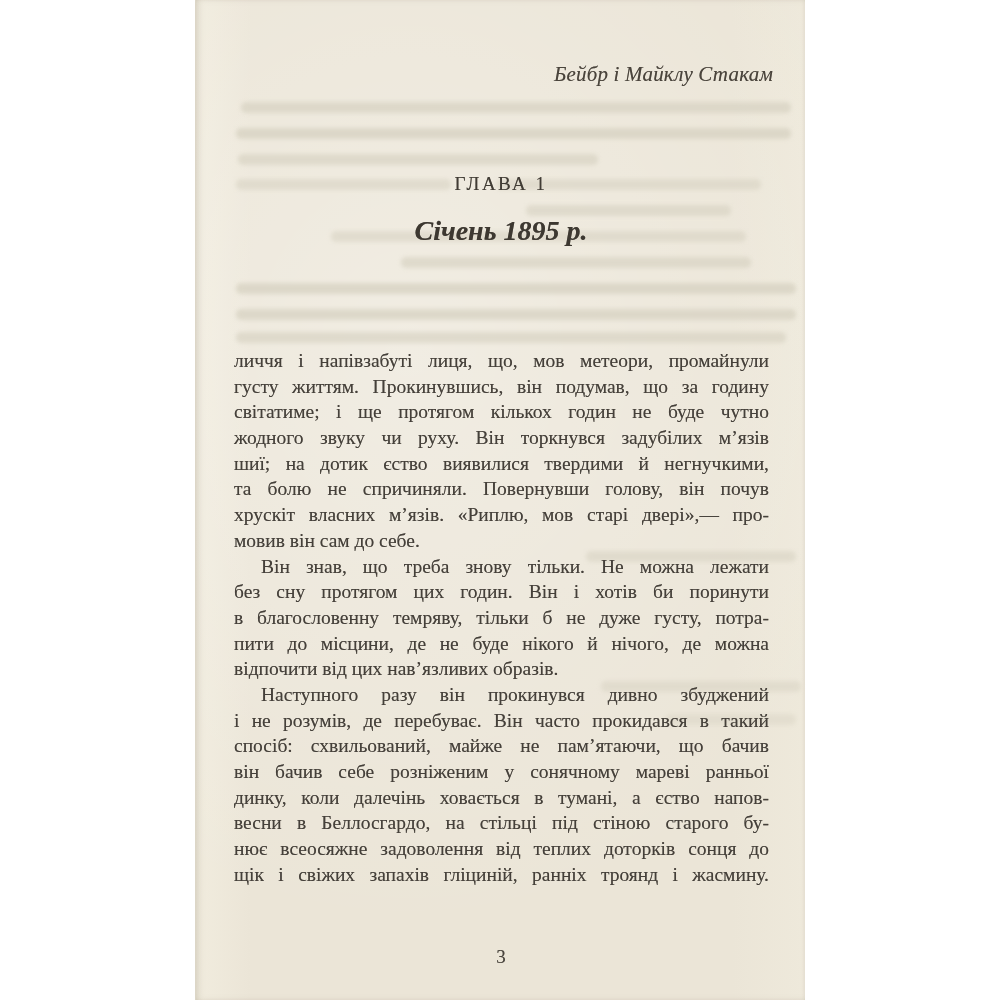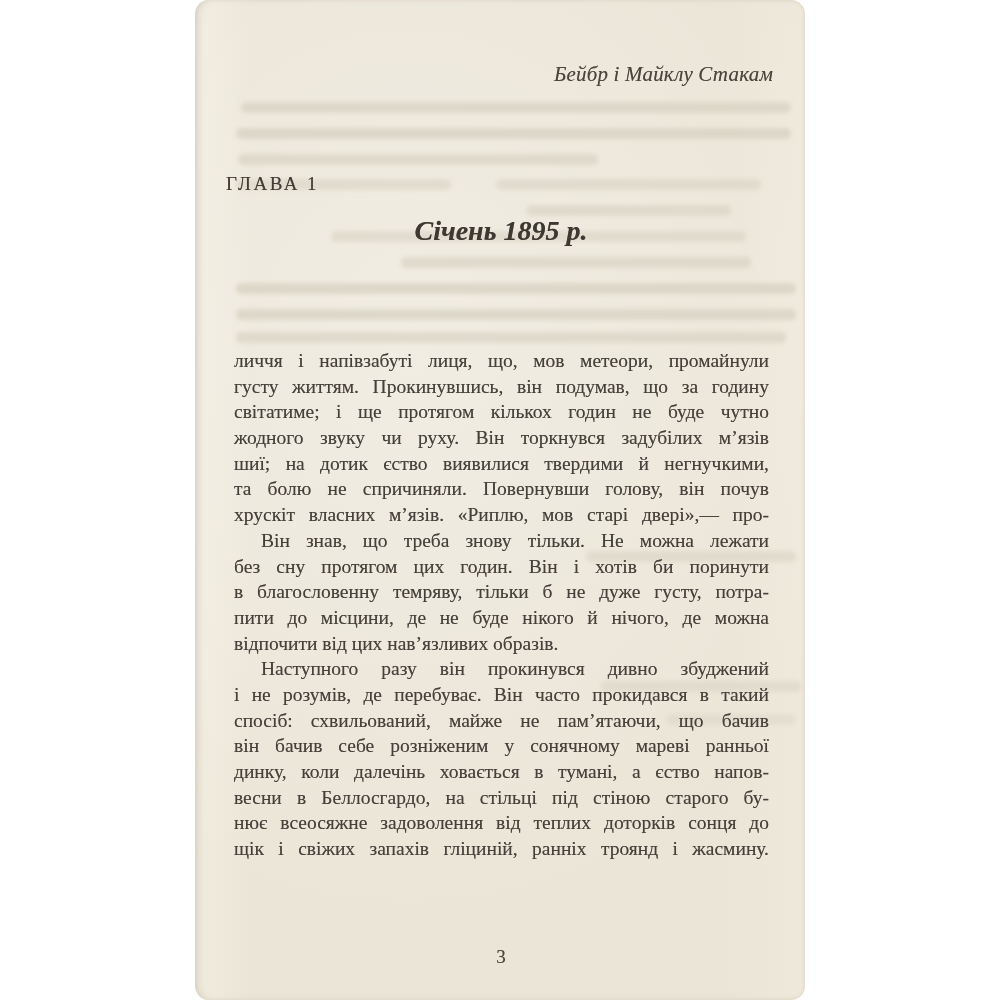--- a/index.html
+++ b/index.html
@@ -12,37 +12,36 @@
   html,body{width:1000px;height:1000px;overflow:hidden;}
   body{background:var(--backdrop);font-family:"Liberation Serif","DejaVu Serif",serif;color:var(--ink);}
   .stage{position:relative;width:1000px;height:1000px;background:var(--backdrop);}
   .page{
     position:absolute;left:195px;top:0;width:610px;height:1000px;
     background:
       radial-gradient(130% 90% at 35% 35%, rgba(255,255,255,.30), rgba(255,255,255,0) 65%),
       linear-gradient(90deg,#f1ecde 0%,var(--paper) 9%,var(--paper) 88%,#eee9db 100%);
     box-shadow: inset 4px 0 9px -4px rgba(120,108,86,.35), inset -2px 0 5px -3px rgba(120,108,86,.22);
     border-left:1px solid #dcd6c7;
-    border-radius:14px;
   }
   
   .ghosts{position:absolute;inset:0;z-index:1;}
   .ghost-line{
     position:absolute;height:11px;border-radius:5px;
     background:var(--ghost);
     filter:blur(2px);
   }
   .content{position:absolute;inset:0;z-index:2;}
   .dedication{
     position:absolute;top:62px;right:32px;
     font-style:italic;font-size:21px;letter-spacing:.2px;
     color:#4a443c;text-shadow:0 0 .5px rgba(74,68,60,.5);
   }
   .chapter{
-    position:absolute;top:173px;left:30px;width:550px;
+    position:absolute;top:173px;left:30px;width:550px;text-align:center;
     font-size:19px;letter-spacing:2.5px;color:#413c35;
     text-shadow:0 0 .5px rgba(65,60,53,.55);
   }
   .subtitle{
     position:absolute;top:215px;left:30px;width:550px;text-align:center;
     font-size:28px;font-weight:bold;font-style:italic;color:#3d3831;
     text-shadow:0 0 .6px rgba(61,56,49,.55);
   }
   .bodytext{
     position:absolute;top:348px;left:38px;width:535px;
@@ -88,20 +87,21 @@
       <div class="chapter">ГЛАВА 1</div>
       <div class="subtitle">Січень 1895 р.</div>
       <div class="bodytext">
           <div class="line">личчя і напівзабуті лиця, що, мов метеори, промайнули</div>
           <div class="line">густу життям. Прокинувшись, він подумав, що за годину</div>
           <div class="line">світатиме; і ще протягом кількох годин не буде чутно</div>
           <div class="line">жодного звуку чи руху. Він торкнувся задубілих м’язів</div>
           <div class="line">шиї; на дотик єство виявилися твердими й негнучкими,</div>
           <div class="line">та болю не спричиняли. Повернувши голову, він почув</div>
           <div class="line">хрускіт власних м’язів. «Риплю, мов старі двері»,— про-</div>
+          <div class="line short-last">мовив він сам до себе.</div>
           <div class="line indent">Він знав, що треба знову тільки. Не можна лежати</div>
           <div class="line">без сну протягом цих годин. Він і хотів би поринути</div>
           <div class="line">в благословенну темряву, тільки б не дуже густу, потра-</div>
           <div class="line">пити до місцини, де не буде нікого й нічого, де можна</div>
           <div class="line short-last">відпочити від цих нав’язливих образів.</div>
           <div class="line indent">Наступного разу він прокинувся дивно збуджений</div>
           <div class="line">і не розумів, де перебуває. Він часто прокидався в такий</div>
           <div class="line">спосіб: схвильований, майже не пам’ятаючи, що бачив</div>
           <div class="line">він бачив себе розніженим у сонячному мареві ранньої</div>
           <div class="line">динку, коли далечінь ховається в тумані, а єство напов-</div>

